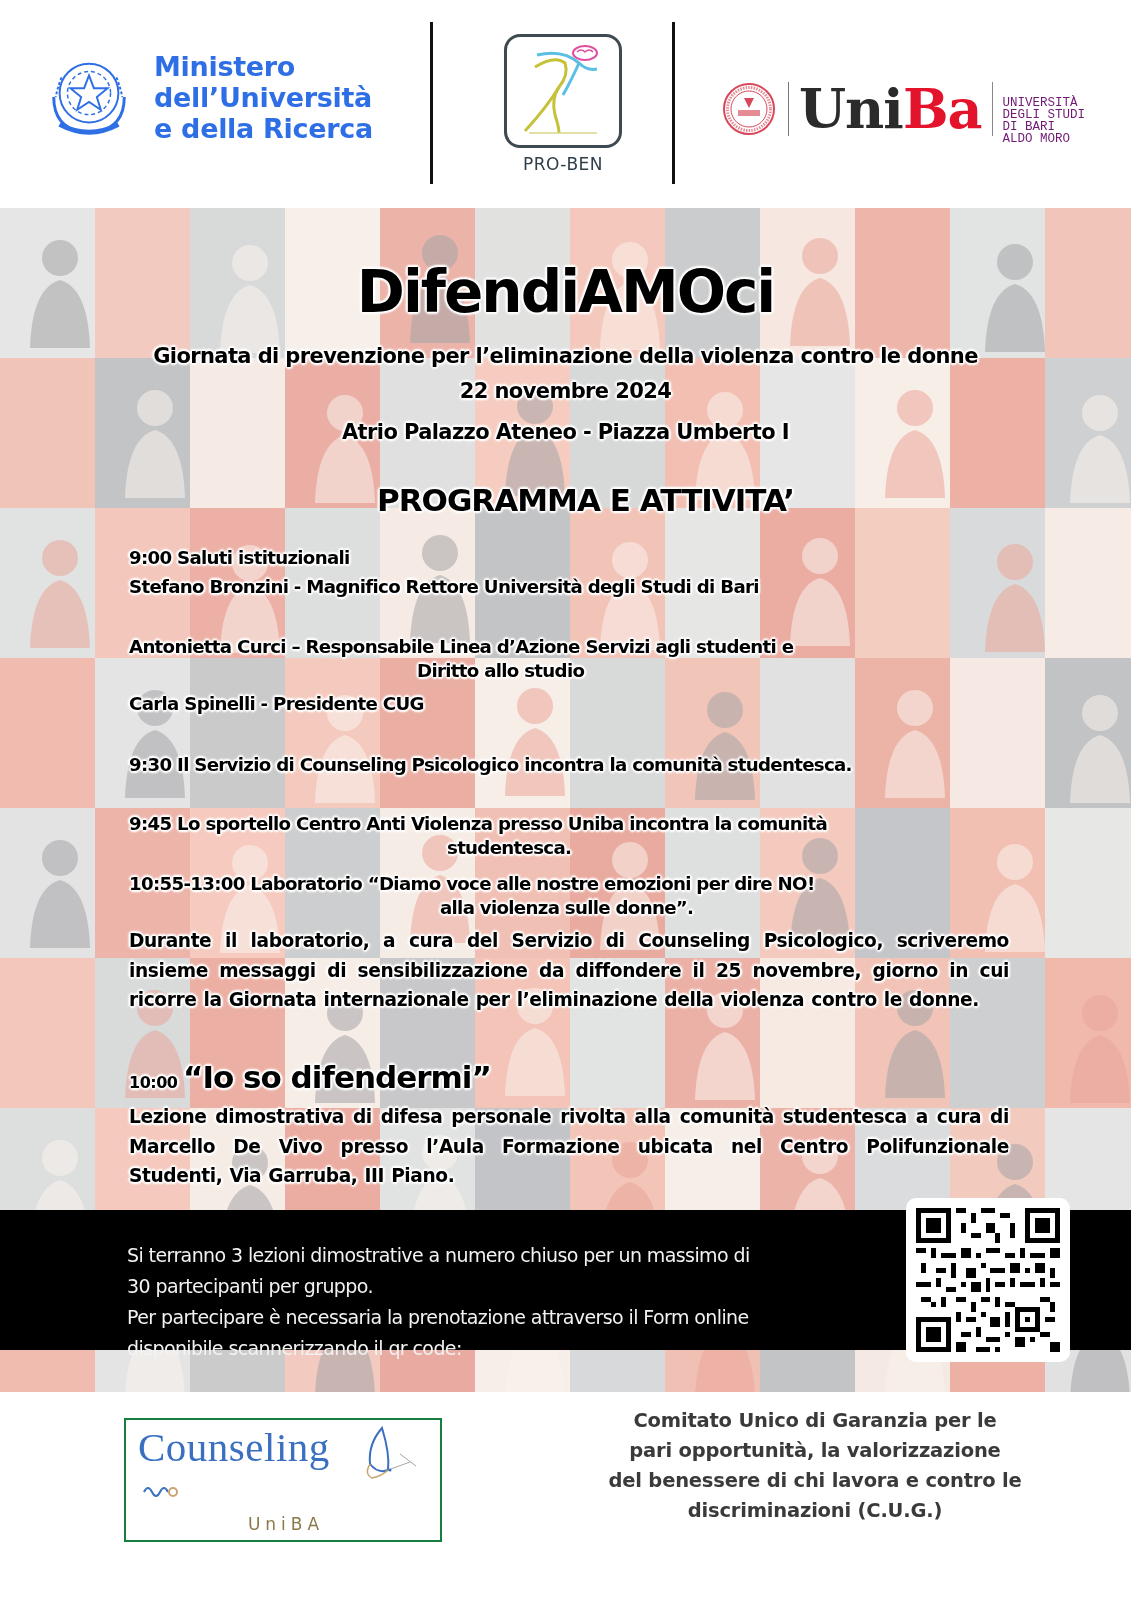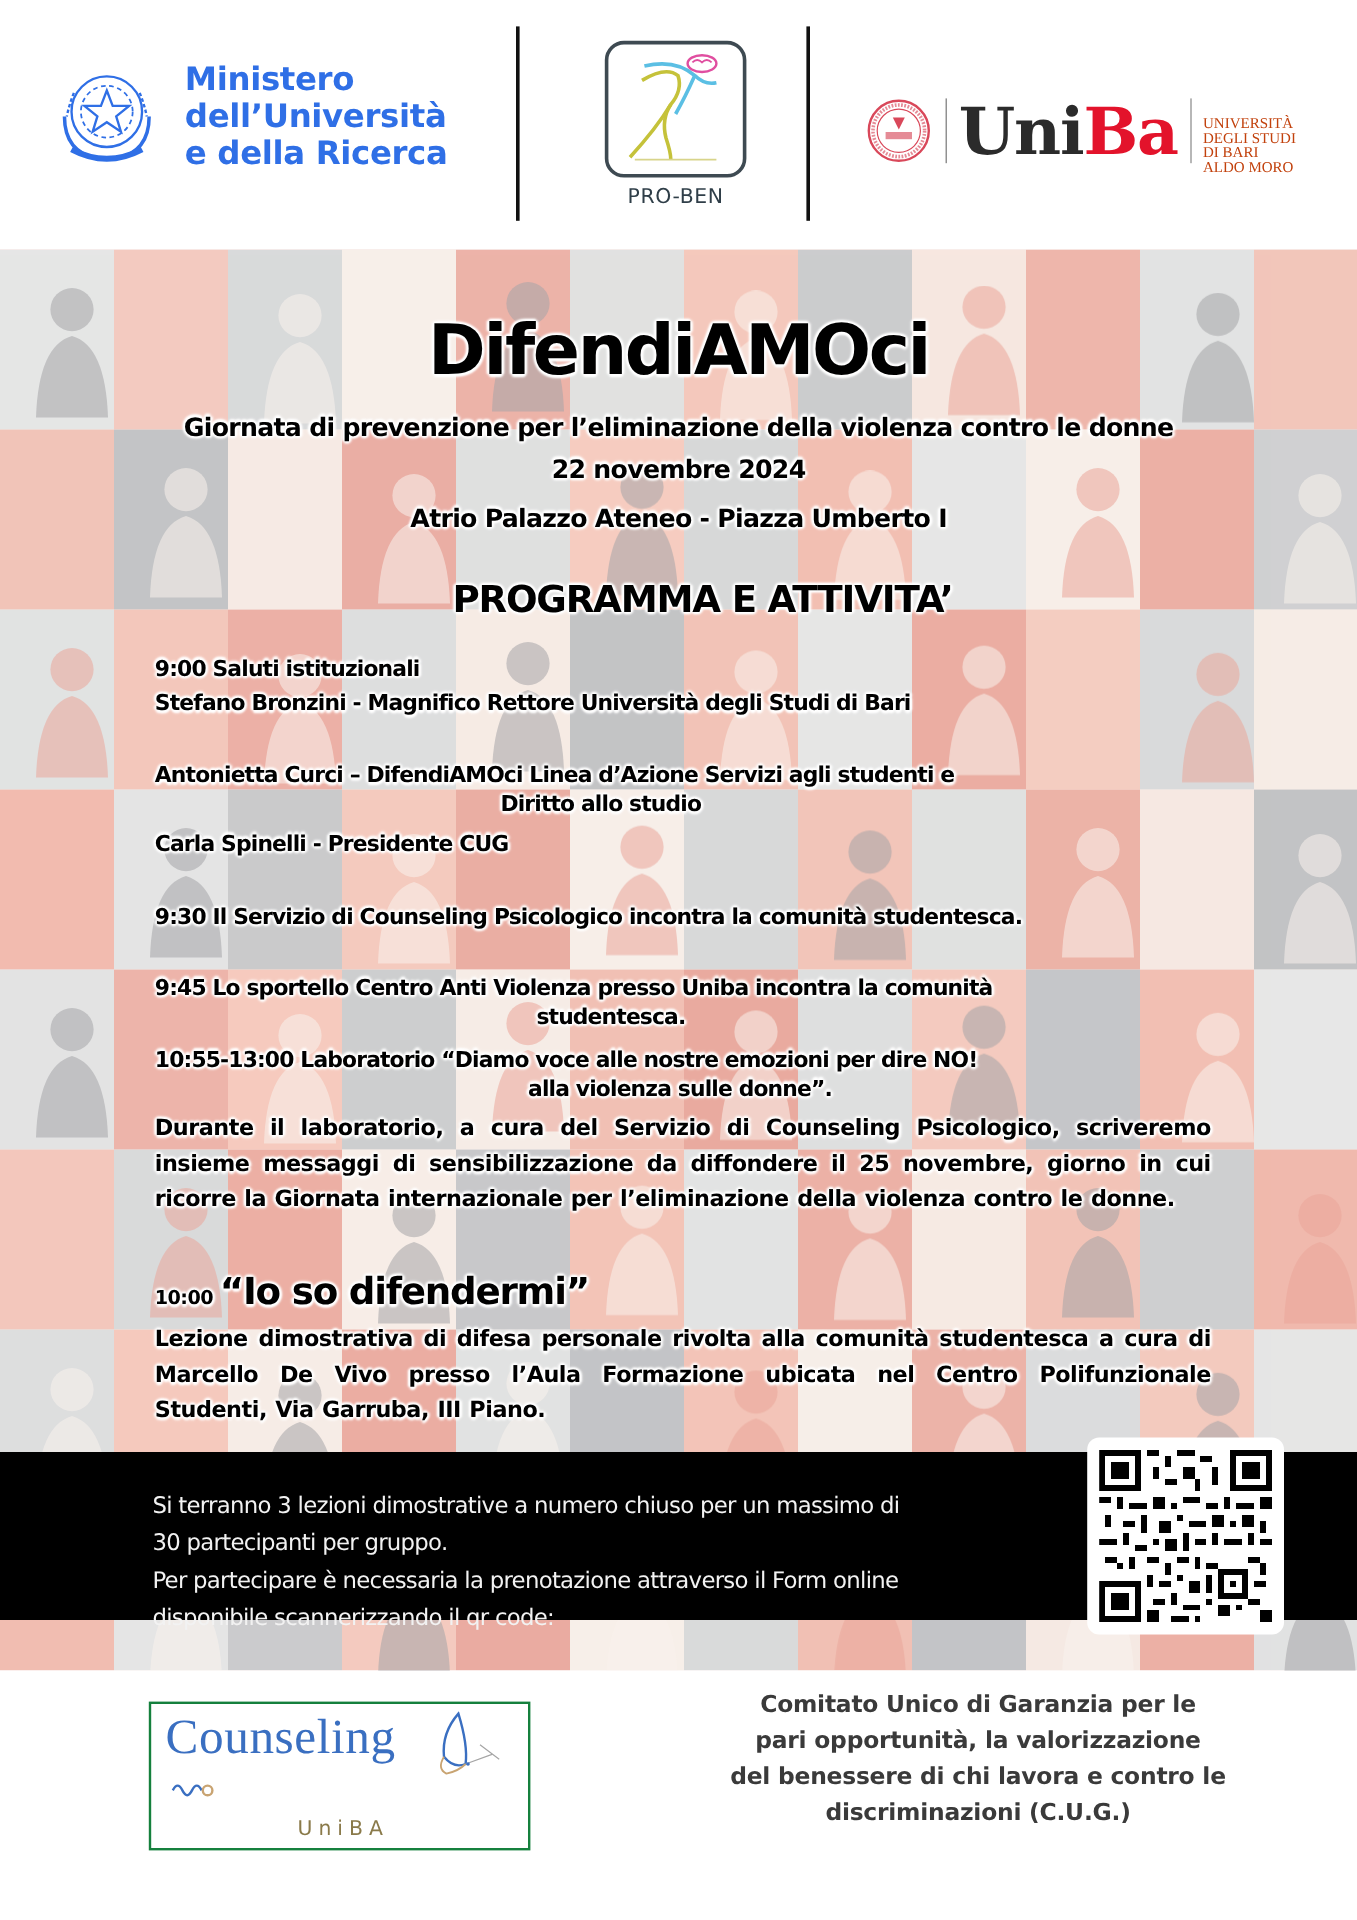--- a/index.html
+++ b/index.html
@@ -15,21 +15,21 @@
   .proben { position: absolute; left: 504px; top: 34px; width: 118px; text-align: center; }
   .proben-box { width: 118px; height: 114px; border: 3px solid #3e4a52; border-radius: 16px; background: #fff; }
   .proben-label { margin-top: 6px; color: #2f3e48; font-family: "DejaVu Sans", sans-serif; font-size: 17px; letter-spacing: 0.5px; }
   .uniba { position: absolute; left: 722px; top: 72px; display: flex; align-items: center; }
   .uniba-seal { width: 54px; height: 54px; }
   .uniba-sep { width: 1px; height: 54px; background: #777; margin: 0 10px 0 12px; }
   .uniba-word { font-family: "DejaVu Serif", serif; font-weight: bold; font-size: 54px; line-height: 56px; letter-spacing: -1px; }
   .uniba-word .uni { color: #2b2b2b; }
   .uniba-word .ba { color: #e3132b; }
   .uniba-sep2 { width: 1px; height: 54px; background: #888; margin: 0 10px; }
-  .uniba-sub { font-family: Liberation Serif, serif; font-size: 12.5px; line-height: 12px; color: #c2410c; margin-top: 25px; }
+  .uniba-sub { font-family: Liberation Mono, monospace; font-size: 12.5px; line-height: 12px; color: #701a75; margin-top: 25px; }
 
   
   .mosaic { position: absolute; left: 0; top: 208px; width: 1131px; height: 1184px; overflow: hidden; background: #f3ddd6; }
   .mosaic-veil { position: absolute; inset: 0; background: rgba(255, 250, 248, 0.45); }
 
   
   .t-stroke { color: #000; text-shadow: 0 0 3px #fff, 0 0 3px #fff, 1px 1px 2px #fff, -1px -1px 2px #fff, 2px 0 2px #fff, -2px 0 2px #fff, 0 2px 2px #fff, 0 -2px 2px #fff; }
   .title { position: absolute; left: 0; top: 257px; width: 1131px; text-align: center; font-family: "DejaVu Sans", sans-serif; font-weight: bold; font-size: 58px; line-height: 70px; letter-spacing: -2px; }
   .subtitle { position: absolute; left: 0; top: 339px; width: 1131px; text-align: center; font-family: "DejaVu Sans", sans-serif; font-weight: bold; font-size: 21px; line-height: 35px; letter-spacing: -0.6px; }
   .section-head { position: absolute; left: 0; top: 480px; width: 1131px; text-align: center; padding-left: 40px; font-family: "DejaVu Sans", sans-serif; font-weight: bold; font-size: 31px; line-height: 40px; letter-spacing: -1px; }
@@ -296,21 +296,21 @@
 </div>
 
 <div class="section-head t-stroke">PROGRAMMA E ATTIVITA’</div>
 
 <div class="prog t-stroke" style="top:546px;">
   <div>9:00 Saluti istituzionali</div>
   <div style="margin-top:5px;">Stefano Bronzini - Magnifico Rettore Università degli Studi di Bari</div>
 </div>
 
 <div class="prog t-stroke" style="top:635px;">
-  <div>Antonietta Curci – DifendiAMOci Linea d’Azione Servizi agli studenti e</div>
+  <div>Antonietta Curci – Responsabile Linea d’Azione Servizi agli studenti e</div>
   <div style="padding-left:288px;">Diritto allo studio</div>
 </div>
 
 <div class="prog t-stroke" style="top:692px;">
   <div>Carla Spinelli - Presidente CUG</div>
 </div>
 
 <div class="prog t-stroke" style="top:753px;">
   <div>9:30 Il Servizio di Counseling Psicologico incontra la comunità studentesca.</div>
 </div>

